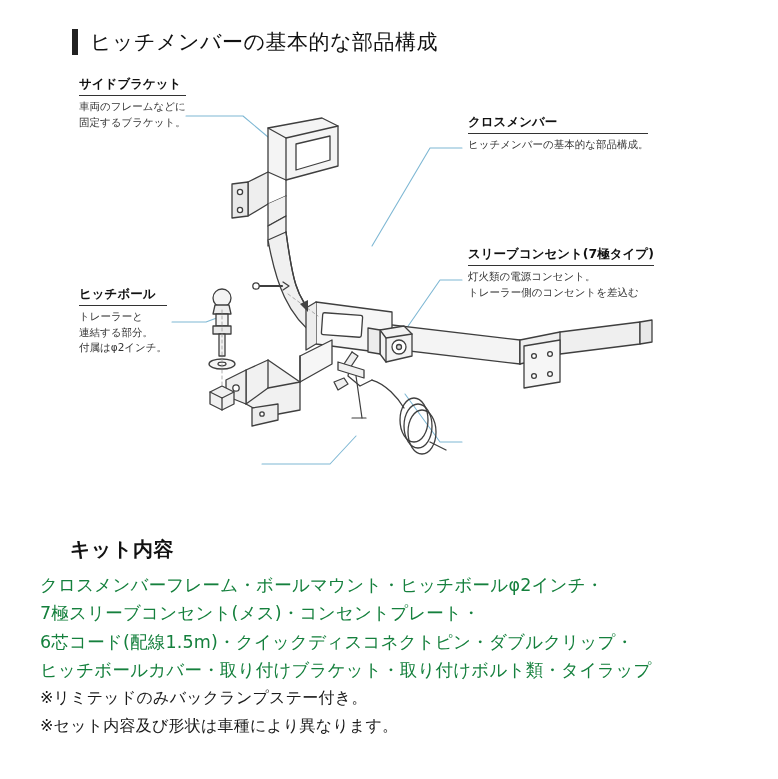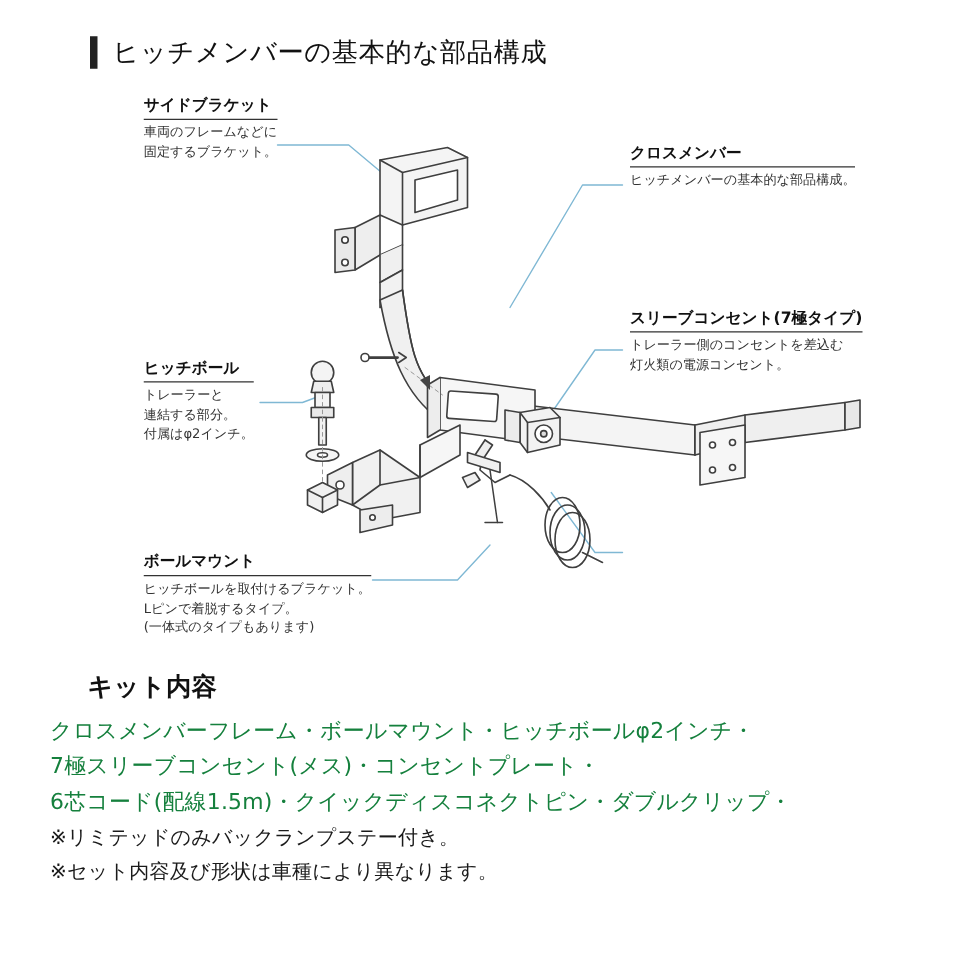--- a/index.html
+++ b/index.html
@@ -44,21 +44,20 @@
     white-space: nowrap;
   }
 
   
   .diagram {
     position: absolute;
     left: 0;
     top: 64px;
     width: 644px;
     height: 458px;
-    margin-left: 36px;
   }
   .diagram svg {
     position: absolute;
     left: 0;
     top: 0;
   }
 
   
   .callout {
     position: absolute;
@@ -273,46 +272,40 @@
 
     <div class="callout" id="callout-cross-member">
       <div class="c-title">クロスメンバー</div>
       <div class="c-underline"></div>
       <div class="c-body">ヒッチメンバーの基本的な部品構成。</div>
     </div>
 
     <div class="callout" id="callout-sleeve-outlet">
       <div class="c-title">スリーブコンセント(7極タイプ)</div>
       <div class="c-underline"></div>
+      <div class="c-body">灯火類の電源コンセント。</div>
       <div class="c-body">トレーラー側のコンセントを差込む</div>
-      <div class="c-body">灯火類の電源コンセント。</div>
     </div>
 
     <div class="callout" id="callout-hitch-ball">
       <div class="c-title">ヒッチボール</div>
       <div class="c-underline"></div>
       <div class="c-body">トレーラーと</div>
       <div class="c-body">連結する部分。</div>
       <div class="c-body">付属はφ2インチ。</div>
     </div>
 
 
-    <div class="callout" id="callout-ball-mount">
-      <div class="c-title">ボールマウント</div>
-      <div class="c-underline"></div>
-      <div class="c-body">ヒッチボールを取付けるブラケット。</div>
-      <div class="c-body">Lピンで着脱するタイプ。</div>
-      <div class="c-body">(一体式のタイプもあります)</div>
-    </div>
   </div>
 
   <div class="kit">
     <div class="kit-title">キット内容</div>
     <div class="kit-line">クロスメンバーフレーム・ボールマウント・ヒッチボールφ2インチ・</div>
     <div class="kit-line">7極スリーブコンセント(メス)・コンセントプレート・</div>
     <div class="kit-line">6芯コード(配線1.5m)・クイックディスコネクトピン・ダブルクリップ・</div>
+    <div class="kit-line">ヒッチボールカバー・取り付けブラケット・取り付けボルト類・タイラップ</div>
     <div class="kit-notes">
       <div class="kit-note">※リミテッドのみバックランプステー付き。</div>
       <div class="kit-note">※セット内容及び形状は車種により異なります。</div>
     </div>
   </div>
 
 </div>
 
 </body></html>

